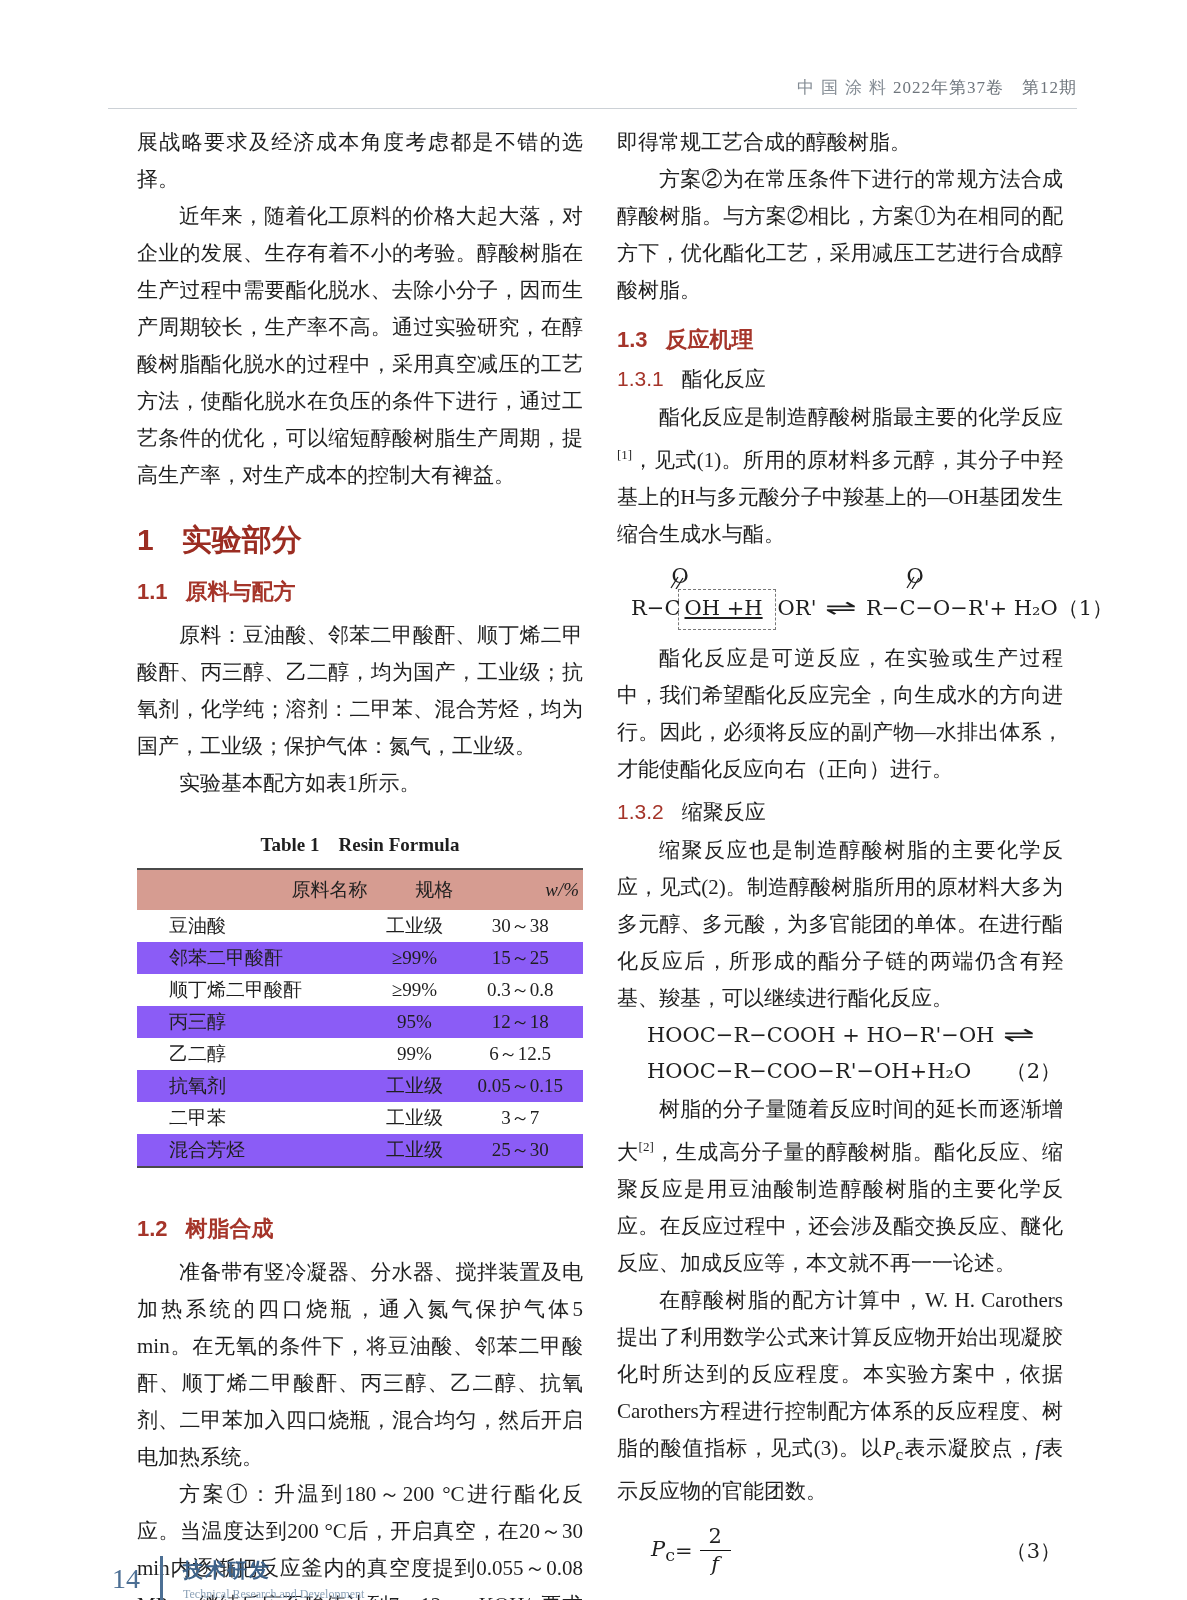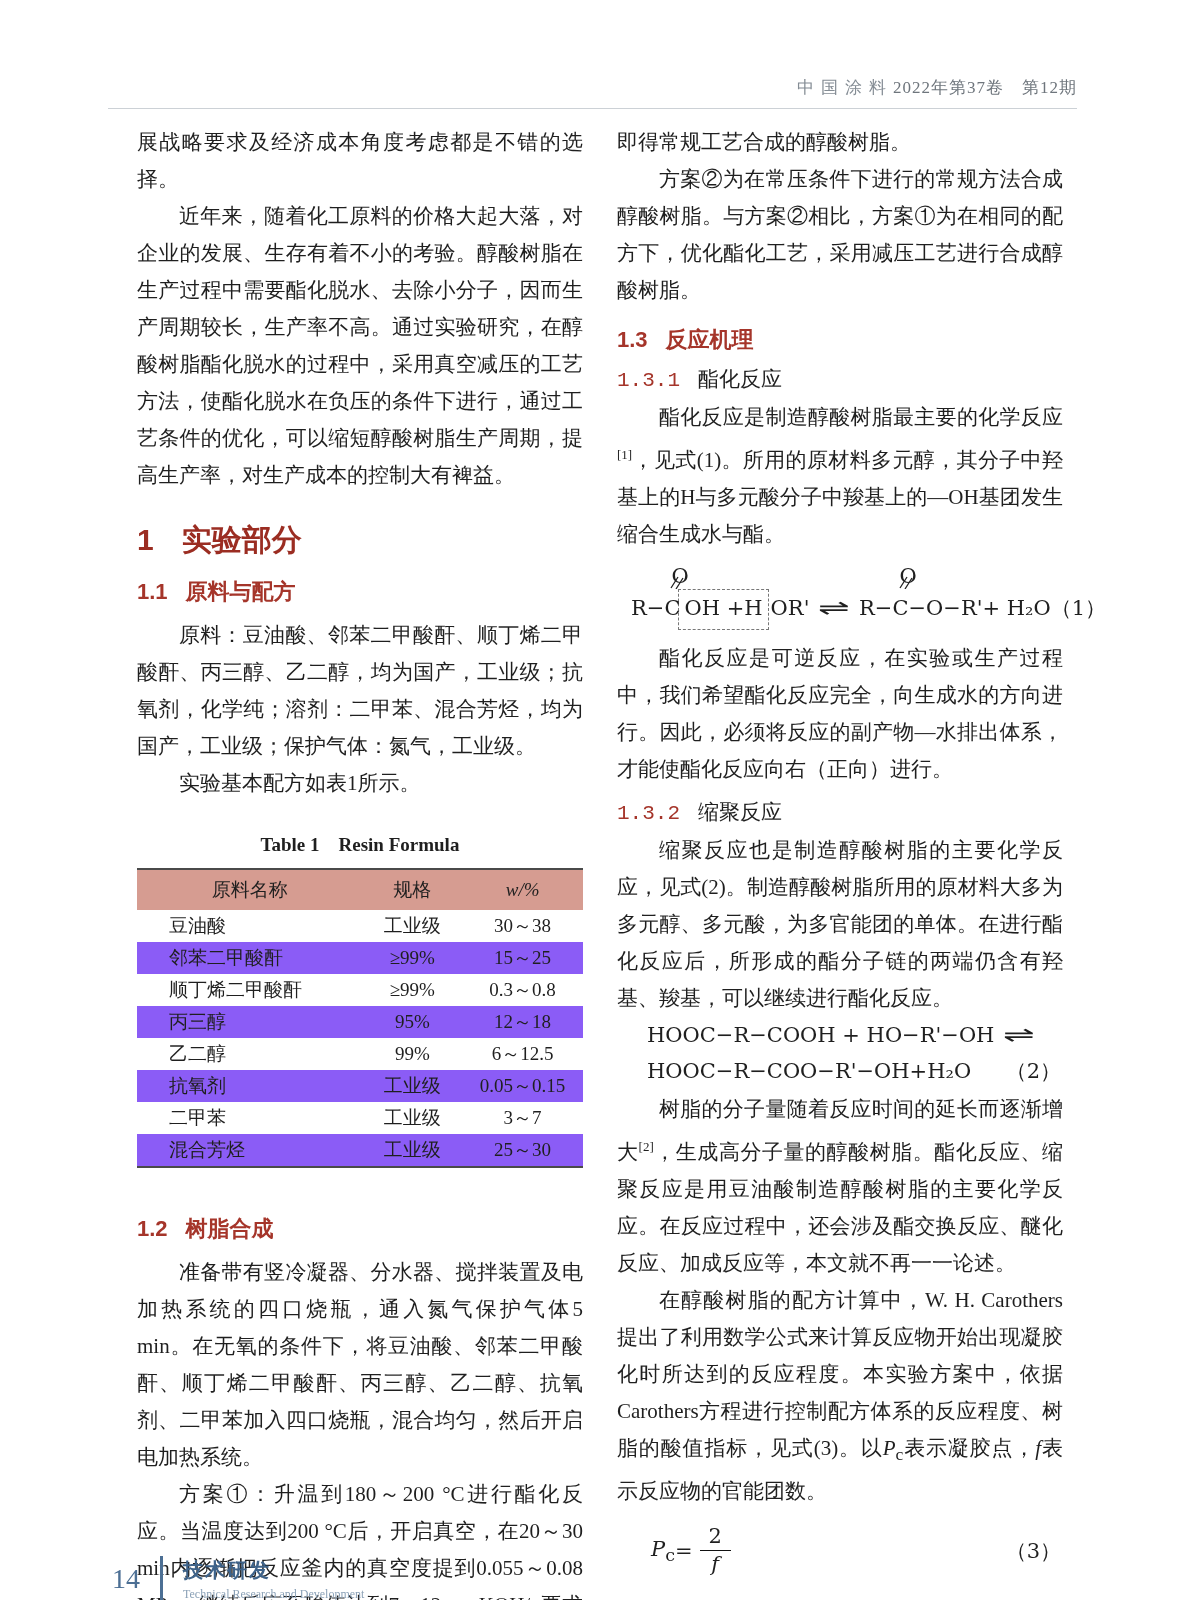--- a/index.html
+++ b/index.html
@@ -21,44 +21,44 @@
   p.body.noindent{text-indent:0;}
   sup{font-size:13px;}
 
   h1.sec{font-family:"Liberation Sans",sans-serif;font-weight:bold;color:#9b2d22;
          font-size:30px;margin:26px 0 12px 0;}
   h1.sec .num{margin-right:28px;}
   h2.subsec{font-family:"Liberation Sans",sans-serif;font-weight:bold;color:#a5352a;
             font-size:22px;margin:16px 0 10px 0;}
   h2.subsec .num{margin-right:18px;}
   h3.subsub{font-size:21px;font-weight:normal;margin:10px 0 6px 0;}
-  h3.subsub .num{font-family:Liberation Mono, monospace;color:#a5352a;margin-right:18px;}
+  h3.subsub .num{font-family:Liberation Sans, sans-serif;color:#a5352a;margin-right:18px;}
 
   
   .table-block{margin-top:30px;margin-bottom:46px;}
   .tcap-zh{text-align:center;font-weight:bold;font-size:19px;margin:0 0 6px 0;}
   .tcap-en{text-align:center;font-weight:bold;font-size:19px;margin:0 0 10px 0;}
   table.resin{width:100%;border-collapse:collapse;border-top:2px solid #4a4a4a;
               border-bottom:2px solid #4a4a4a;font-size:19px;}
-  table.resin th{font-weight:normal;padding:7px 18px;text-align:center;}
+  table.resin th{font-weight:normal;padding:7px 4px;text-align:right;}
   table.resin thead tr{background:#d69c91;}
   table.resin td{padding:5px 2px;text-align:center;line-height:22px;}
   table.resin td.c1{text-align:left;padding-left:32px;}
   table.resin tr.alt{background:#8b5cf6;}
   .ital{font-style:italic;}
 
   
   .equation{display:flex;align-items:baseline;font-size:21px;margin:10px 0;
             font-family:"DejaVu Serif",serif;white-space:nowrap;}
   .eq-tag{margin-left:auto;padding-right:2px;}
   .eq1{padding-top:34px;padding-left:14px;margin-top:2px;}
   .carbonyl{position:relative;display:inline-block;}
   .c-o{position:absolute;top:-32px;left:calc(100% - 9px);}
   .c-bond{position:absolute;top:-21px;left:calc(100% - 11px);}
-  .dashed-box{border:1.5px dashed #777;padding:6px 5px 9px 5px;margin-left:-2px;margin-right:2px;}
+  .dashed-box{border:1.5px dashed #777;padding:6px 12px 9px 5px;margin-left:-2px;margin-right:2px;text-decoration:underline;}
   .harpoon{font-family:"DejaVu Sans",sans-serif;display:inline-block;
            transform:scaleX(1.8);margin:0 16px;}
   .eq2{padding-left:30px;margin:6px 0 2px 0;}
   .eq2b{padding-left:30px;margin:10px 0 6px 0;}
   .eq3{padding-left:34px;align-items:center;margin:14px 0 10px 0;}
   .frac{display:inline-flex;flex-direction:column;align-items:center;margin:0 7px;}
   .frac .top{border-bottom:1.4px solid #111;padding:0 9px 1px 9px;line-height:1.2;}
   .frac .bot{font-style:italic;line-height:1.25;}
 
   

